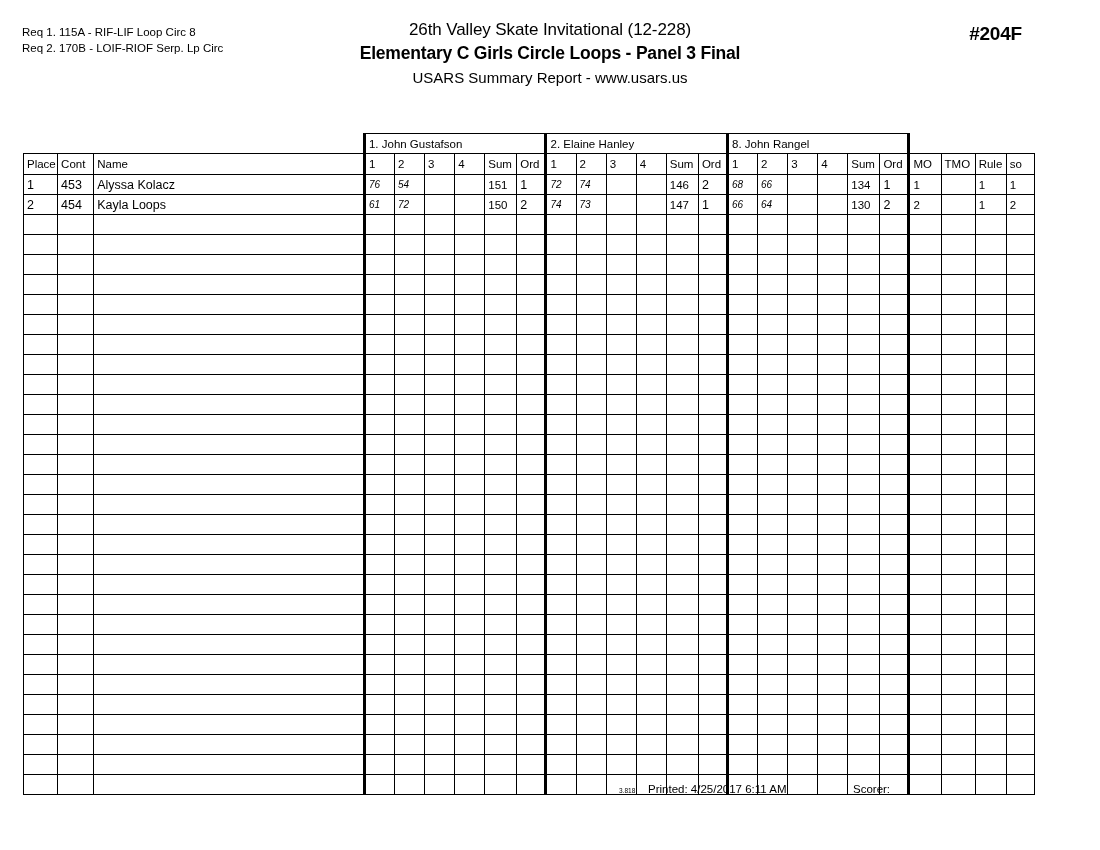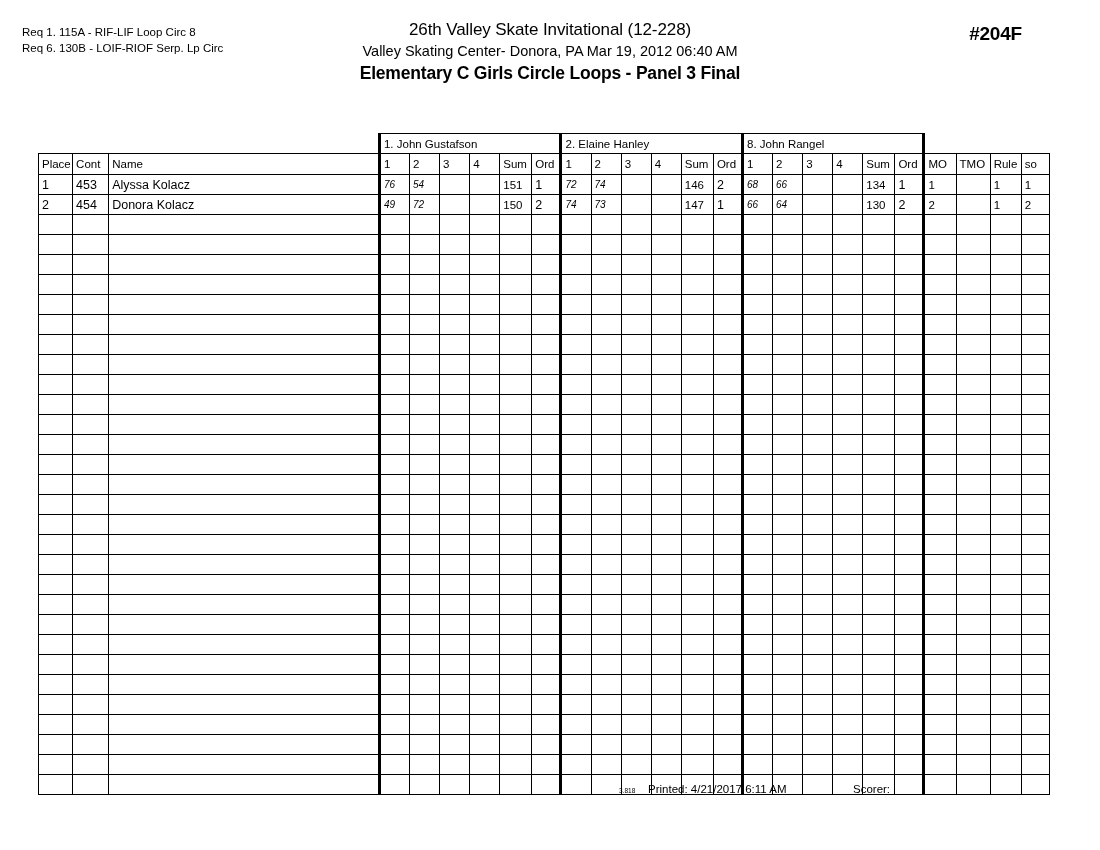--- a/index.html
+++ b/index.html
@@ -56,21 +56,21 @@
     margin-bottom: 5px;
   }
   .titles .t4 {
     font-size: 15px;
     font-weight: normal;
   }
 
   
   .sheet {
     position: absolute;
-    left: 38px;
+    left: 23px;
     top: 133px;
     width: 1012px;
   }
   table.grid {
     border-collapse: collapse;
     table-layout: fixed;
     width: 1012px;
     font-size: 11.5px;
   }
   table.grid td, table.grid th {
@@ -148,29 +148,29 @@
     left: 830px;
     top: 0px;
     font-size: 11.5px;
   }
 </style>
 </head>
 <body>
 
 <div class="reqs">
   <div>Req  1.  115A - RIF-LIF Loop Circ 8</div>
-  <div>Req  6.  130B - LOIF-RIOF Serp. Lp Circ</div>
+  <div>Req  2.  170B - LOIF-RIOF Serp. Lp Circ</div>
 </div>
 
 <div class="doc-code">#204F</div>
 
 <div class="titles">
   <div class="t1">26th Valley Skate Invitational (12-228)</div>
-  <div class="t2">Valley Skating Center- Donora, PA  Mar 19, 2012  06:40 AM</div>
   <div class="t3">Elementary C Girls Circle Loops - Panel 3 Final</div>
+  <div class="t4">USARS Summary Report - www.usars.us</div>
 </div>
 
 <div class="sheet">
   <table class="grid">
     <colgroup>
       <col style="width:34px">
       <col style="width:36px">
       <col style="width:270px">
       <col style="width:30px">
         <col style="width:30px">
@@ -267,22 +267,22 @@
           <td class="sum">134</td>
           <td class="ord thickR">1</td>
           <td class="small">1</td>
           <td class="small"></td>
           <td class="small">1</td>
           <td class="small">1</td>
         </tr>
         <tr class="data-row">
           <td class="place">2</td>
           <td class="cont">454</td>
-          <td class="name">Donora Kolacz</td>
-          <td class="score thickL">49</td>
+          <td class="name">Kayla Loops</td>
+          <td class="score thickL">61</td>
           <td class="score">72</td>
           <td class="score"></td>
           <td class="score"></td>
           <td class="sum">150</td>
           <td class="ord">2</td>
           <td class="score thickL">74</td>
           <td class="score">73</td>
           <td class="score"></td>
           <td class="score"></td>
           <td class="sum">147</td>
@@ -1080,15 +1080,15 @@
           <td class=""></td>
           <td class=""></td>
           <td class=""></td>
         </tr>
       </tbody>
   </table>
 </div>
 
 <div class="footer">
   <div class="ver">3.818</div>
-  <div class="printed">Printed:  4/21/2017  6:11 AM</div>
+  <div class="printed">Printed:  4/25/2017  6:11 AM</div>
   <div class="scorer">Scorer:</div>
 </div>
 
 </body></html>

